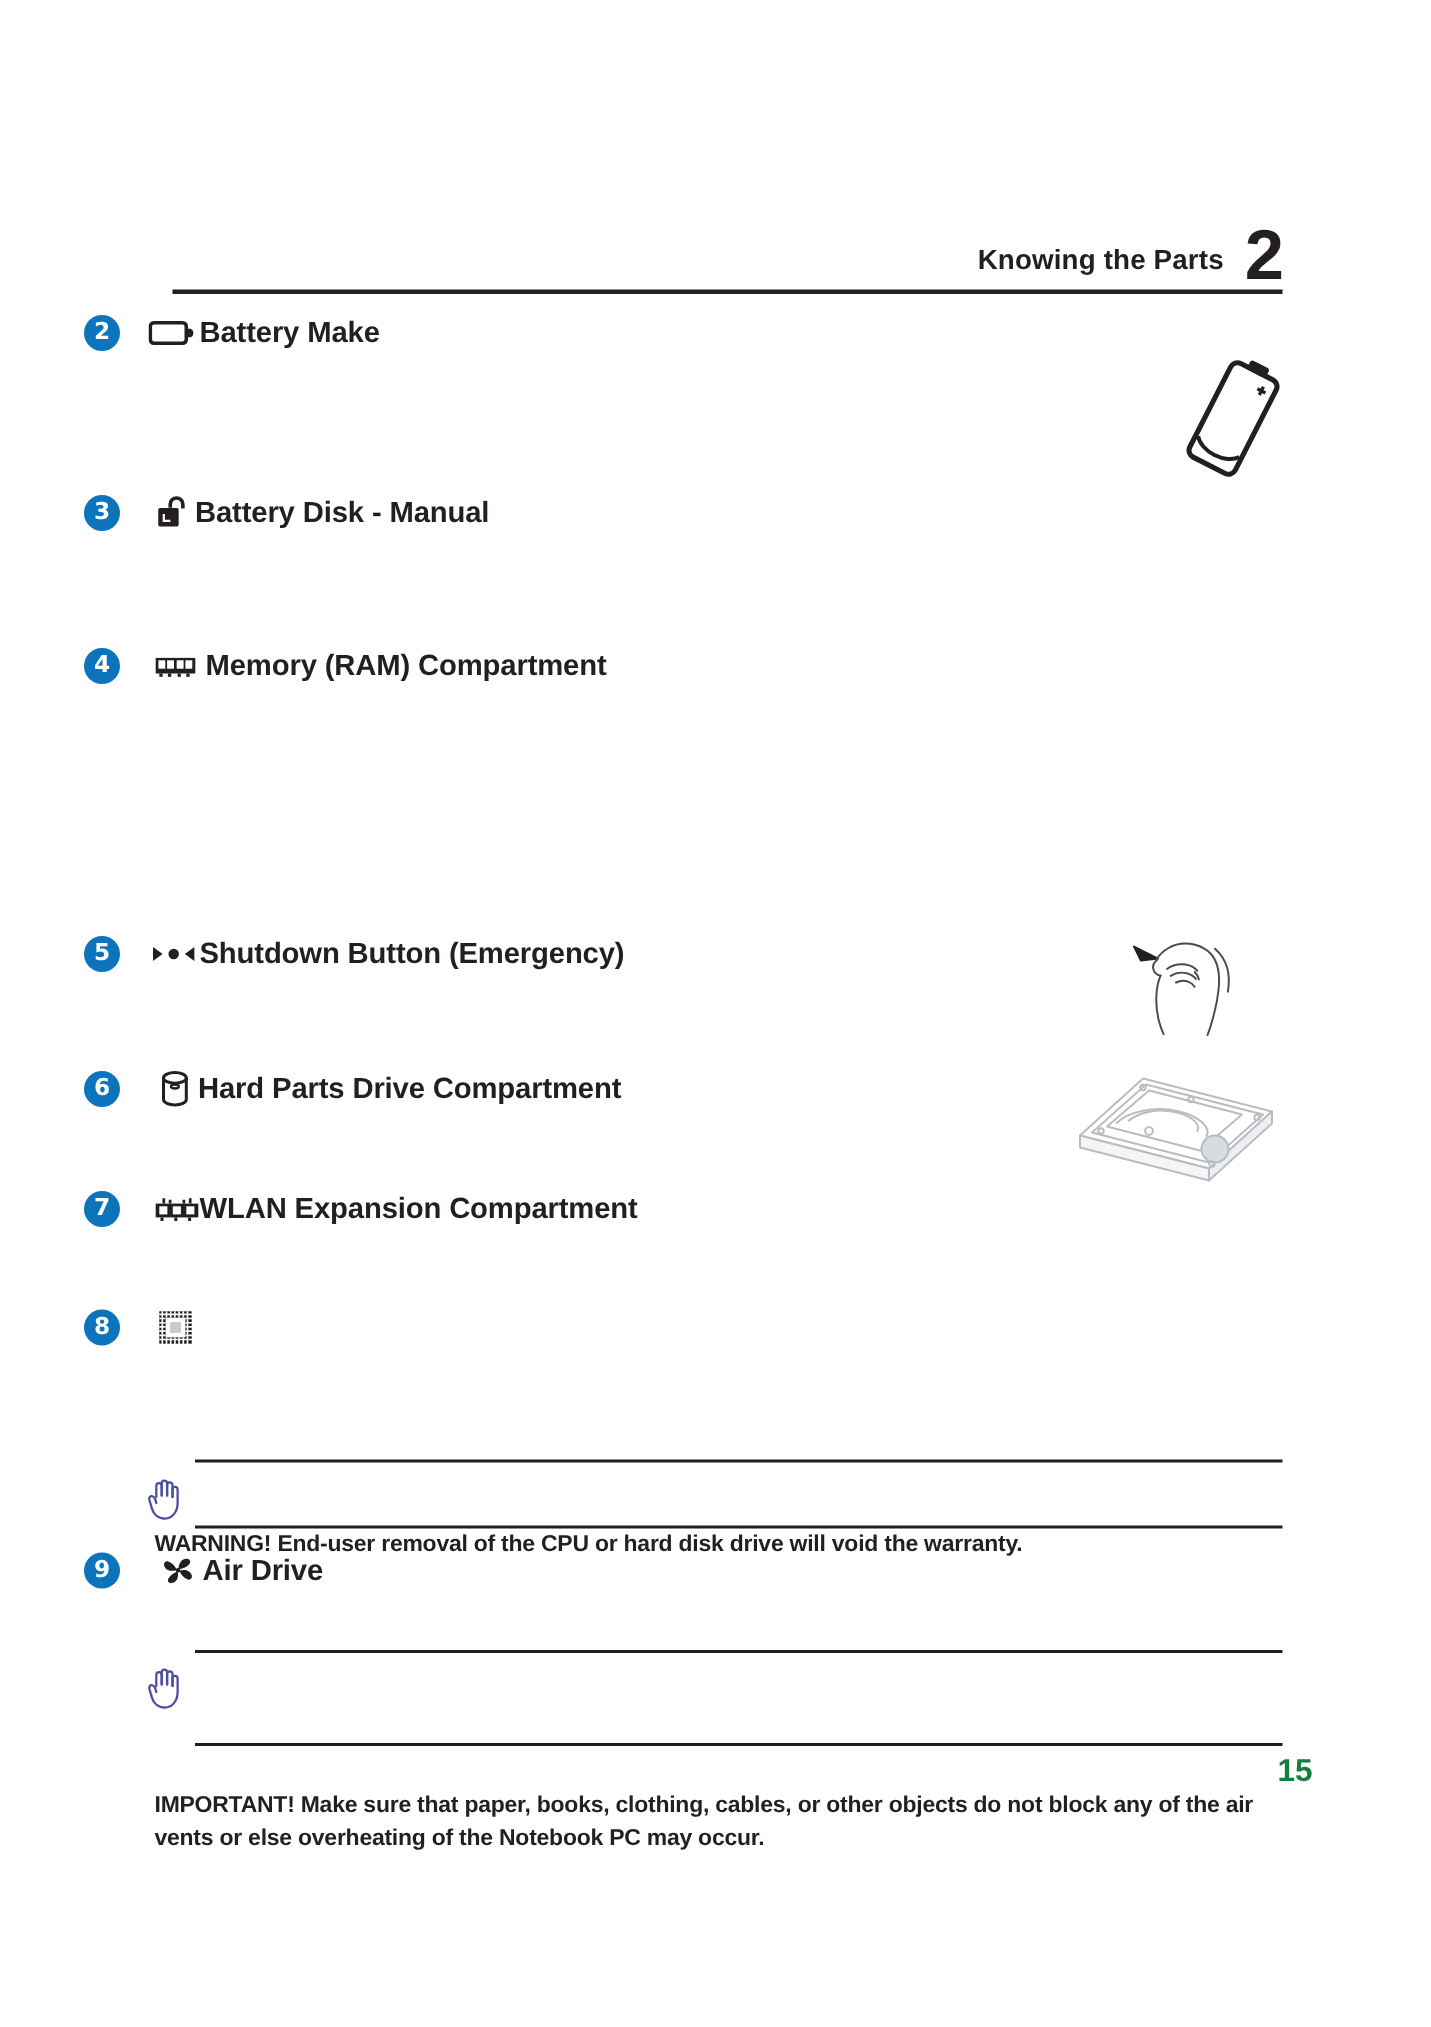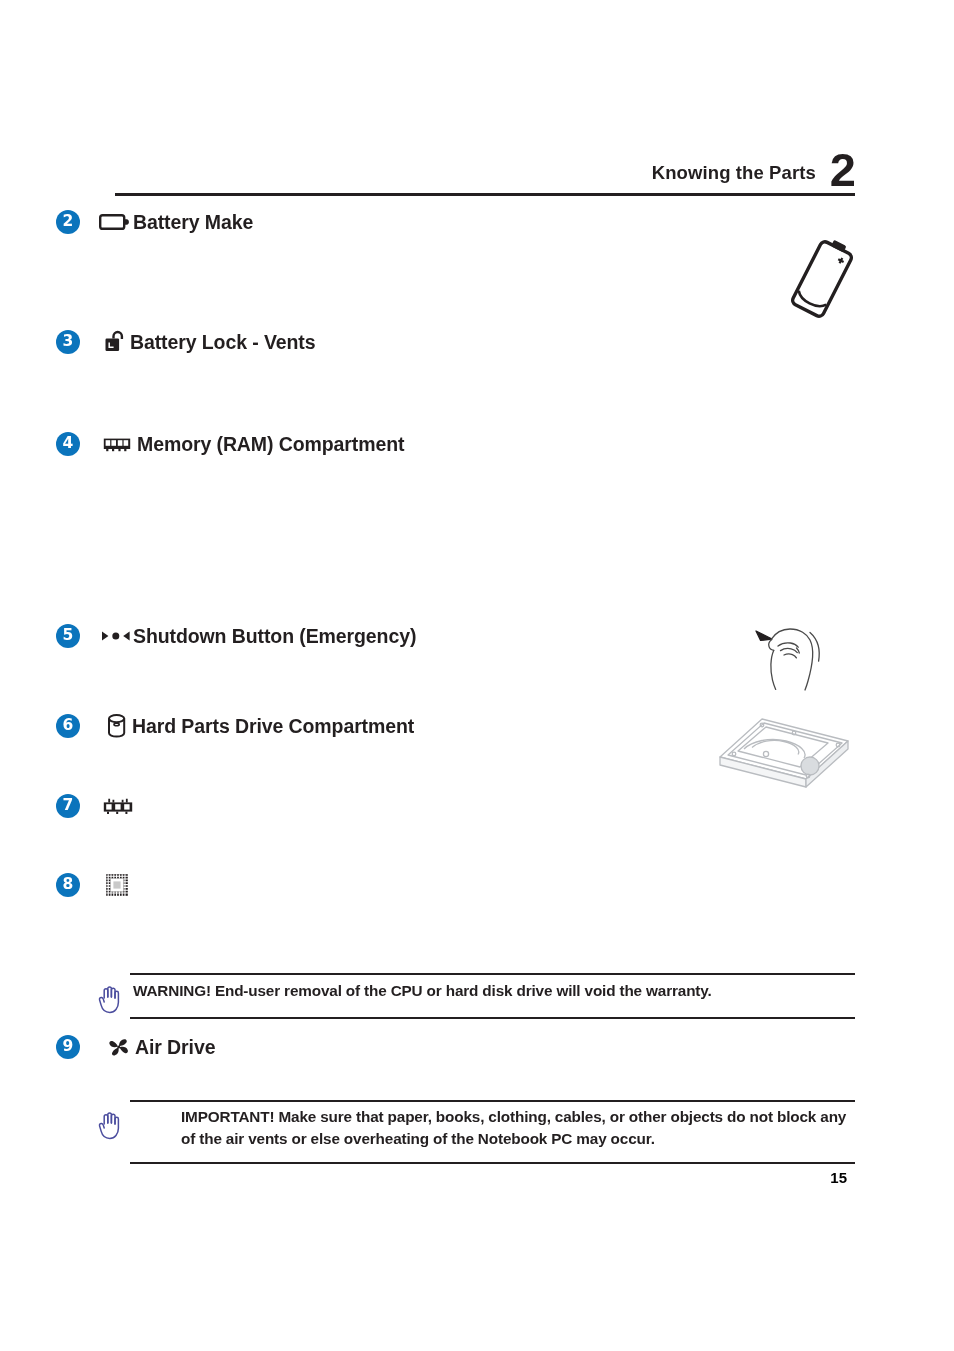--- a/index.html
+++ b/index.html
@@ -125,20 +125,21 @@
   #part-9 .part-icon { margin-left: 27px; width: 24px; }
   #part-9 .part-label { margin-left: 4px; }
 
   
   .notice {
     position: absolute;
     left: 96px;
     width: 759px;
     display: flex;
     align-items: flex-start;
+    flex-direction: column;
   }
   .notice-rules {
     position: absolute;
     left: 130px;
     width: 725px;
     height: 1.8px;
     background: #231f20;
   }
   .notice-hand {
     flex: 0 0 30px;
@@ -159,27 +160,27 @@
   .illus {
     position: absolute;
   }
   #illus-battery { left: 786px; top: 222px; }
   #illus-hand    { left: 742px; top: 606px; }
   #illus-hdd     { left: 700px; top: 697px; }
 
   
   .page-number {
     position: absolute;
-    left: 792px;
+    left: 820px;
     top: 1157px;
     width: 55px;
     text-align: right;
-    font-size: 15px;
-    font-weight: bold;
-    color: #000000;
+    font-size: 21px;
+    font-weight: bold;
+    color: #15803d;
   }
 </style>
 </head>
 <body>
 
 <div class="page">
 
   <div class="header">
     <div class="header-row">
       <div class="header-title">Knowing the Parts</div>
@@ -201,21 +202,21 @@
 
   <div class="part" id="part-3">
     <div class="bullet">3</div>
     <div class="part-icon">
       <svg width="26" height="24" viewBox="0 0 26 24">
         <path d="M9.5 8.5 V6.2 a4.2 4.2 0 0 1 8.4 0 V9" fill="none" stroke="#231f20" stroke-width="2.4"></path>
         <rect x="1.5" y="8.6" width="13.6" height="12.4" rx="1.2" fill="#231f20"></rect>
         <path d="M5.2 12.6 v4.6 h4.4" fill="none" stroke="#ffffff" stroke-width="1.5"></path>
       </svg>
     </div>
-    <div class="part-label">Battery Lock - Vents</div>
+    <div class="part-label">Battery Disk - Manual</div>
   </div>
 
   <div class="part" id="part-4">
     <div class="bullet">4</div>
     <div class="part-icon">
       <svg width="28" height="15" viewBox="0 0 28 15">
         <rect x="0.8" y="1.6" width="26.4" height="10.4" fill="#231f20"></rect>
         <rect x="2.6" y="3.2" width="4.6" height="5.6" fill="#ffffff"></rect>
         <rect x="8.4" y="3.2" width="4.6" height="5.6" fill="#ffffff"></rect>
         <rect x="14.8" y="3.2" width="4.6" height="5.6" fill="#ffffff"></rect>
@@ -261,20 +262,21 @@
         <rect x="3.2" y="6.2" width="5.4" height="5.4" fill="#ffffff"></rect>
         <rect x="12.2" y="6.2" width="5.4" height="5.4" fill="#ffffff"></rect>
         <rect x="21.2" y="6.2" width="5.4" height="5.4" fill="#ffffff"></rect>
         <path d="M6.2 4.4 L6.2 0.8 M10.4 4.4 L10.4 1.8" stroke="#231f20" stroke-width="1.8" fill="none"></path>
         <path d="M19.6 4.4 L19.6 1.8 M23.8 4.4 L23.8 0.8" stroke="#231f20" stroke-width="1.8" fill="none"></path>
         <rect x="4.0" y="13.6" width="2.0" height="2.4" fill="#231f20"></rect>
         <rect x="13.2" y="13.6" width="2.0" height="2.4" fill="#231f20"></rect>
         <rect x="22.4" y="13.6" width="2.0" height="2.4" fill="#231f20"></rect>
       </svg>
     </div>
+    <div class="part-label">WLAN Expansion Compartment</div>
   </div>
 
   <div class="part" id="part-8">
     <div class="bullet">8</div>
     <div class="part-icon">
       <svg width="24" height="24" viewBox="0 0 24 24">
         <rect x="1.2" y="1.2" width="21.6" height="21.6" fill="#231f20"></rect>
         <rect x="5.4" y="5.4" width="13.2" height="13.2" fill="#ffffff"></rect>
         <rect x="8.4" y="8.4" width="7.2" height="7.2" fill="#c9c9c9"></rect>
         <g stroke="#ffffff" stroke-width="1.1">

